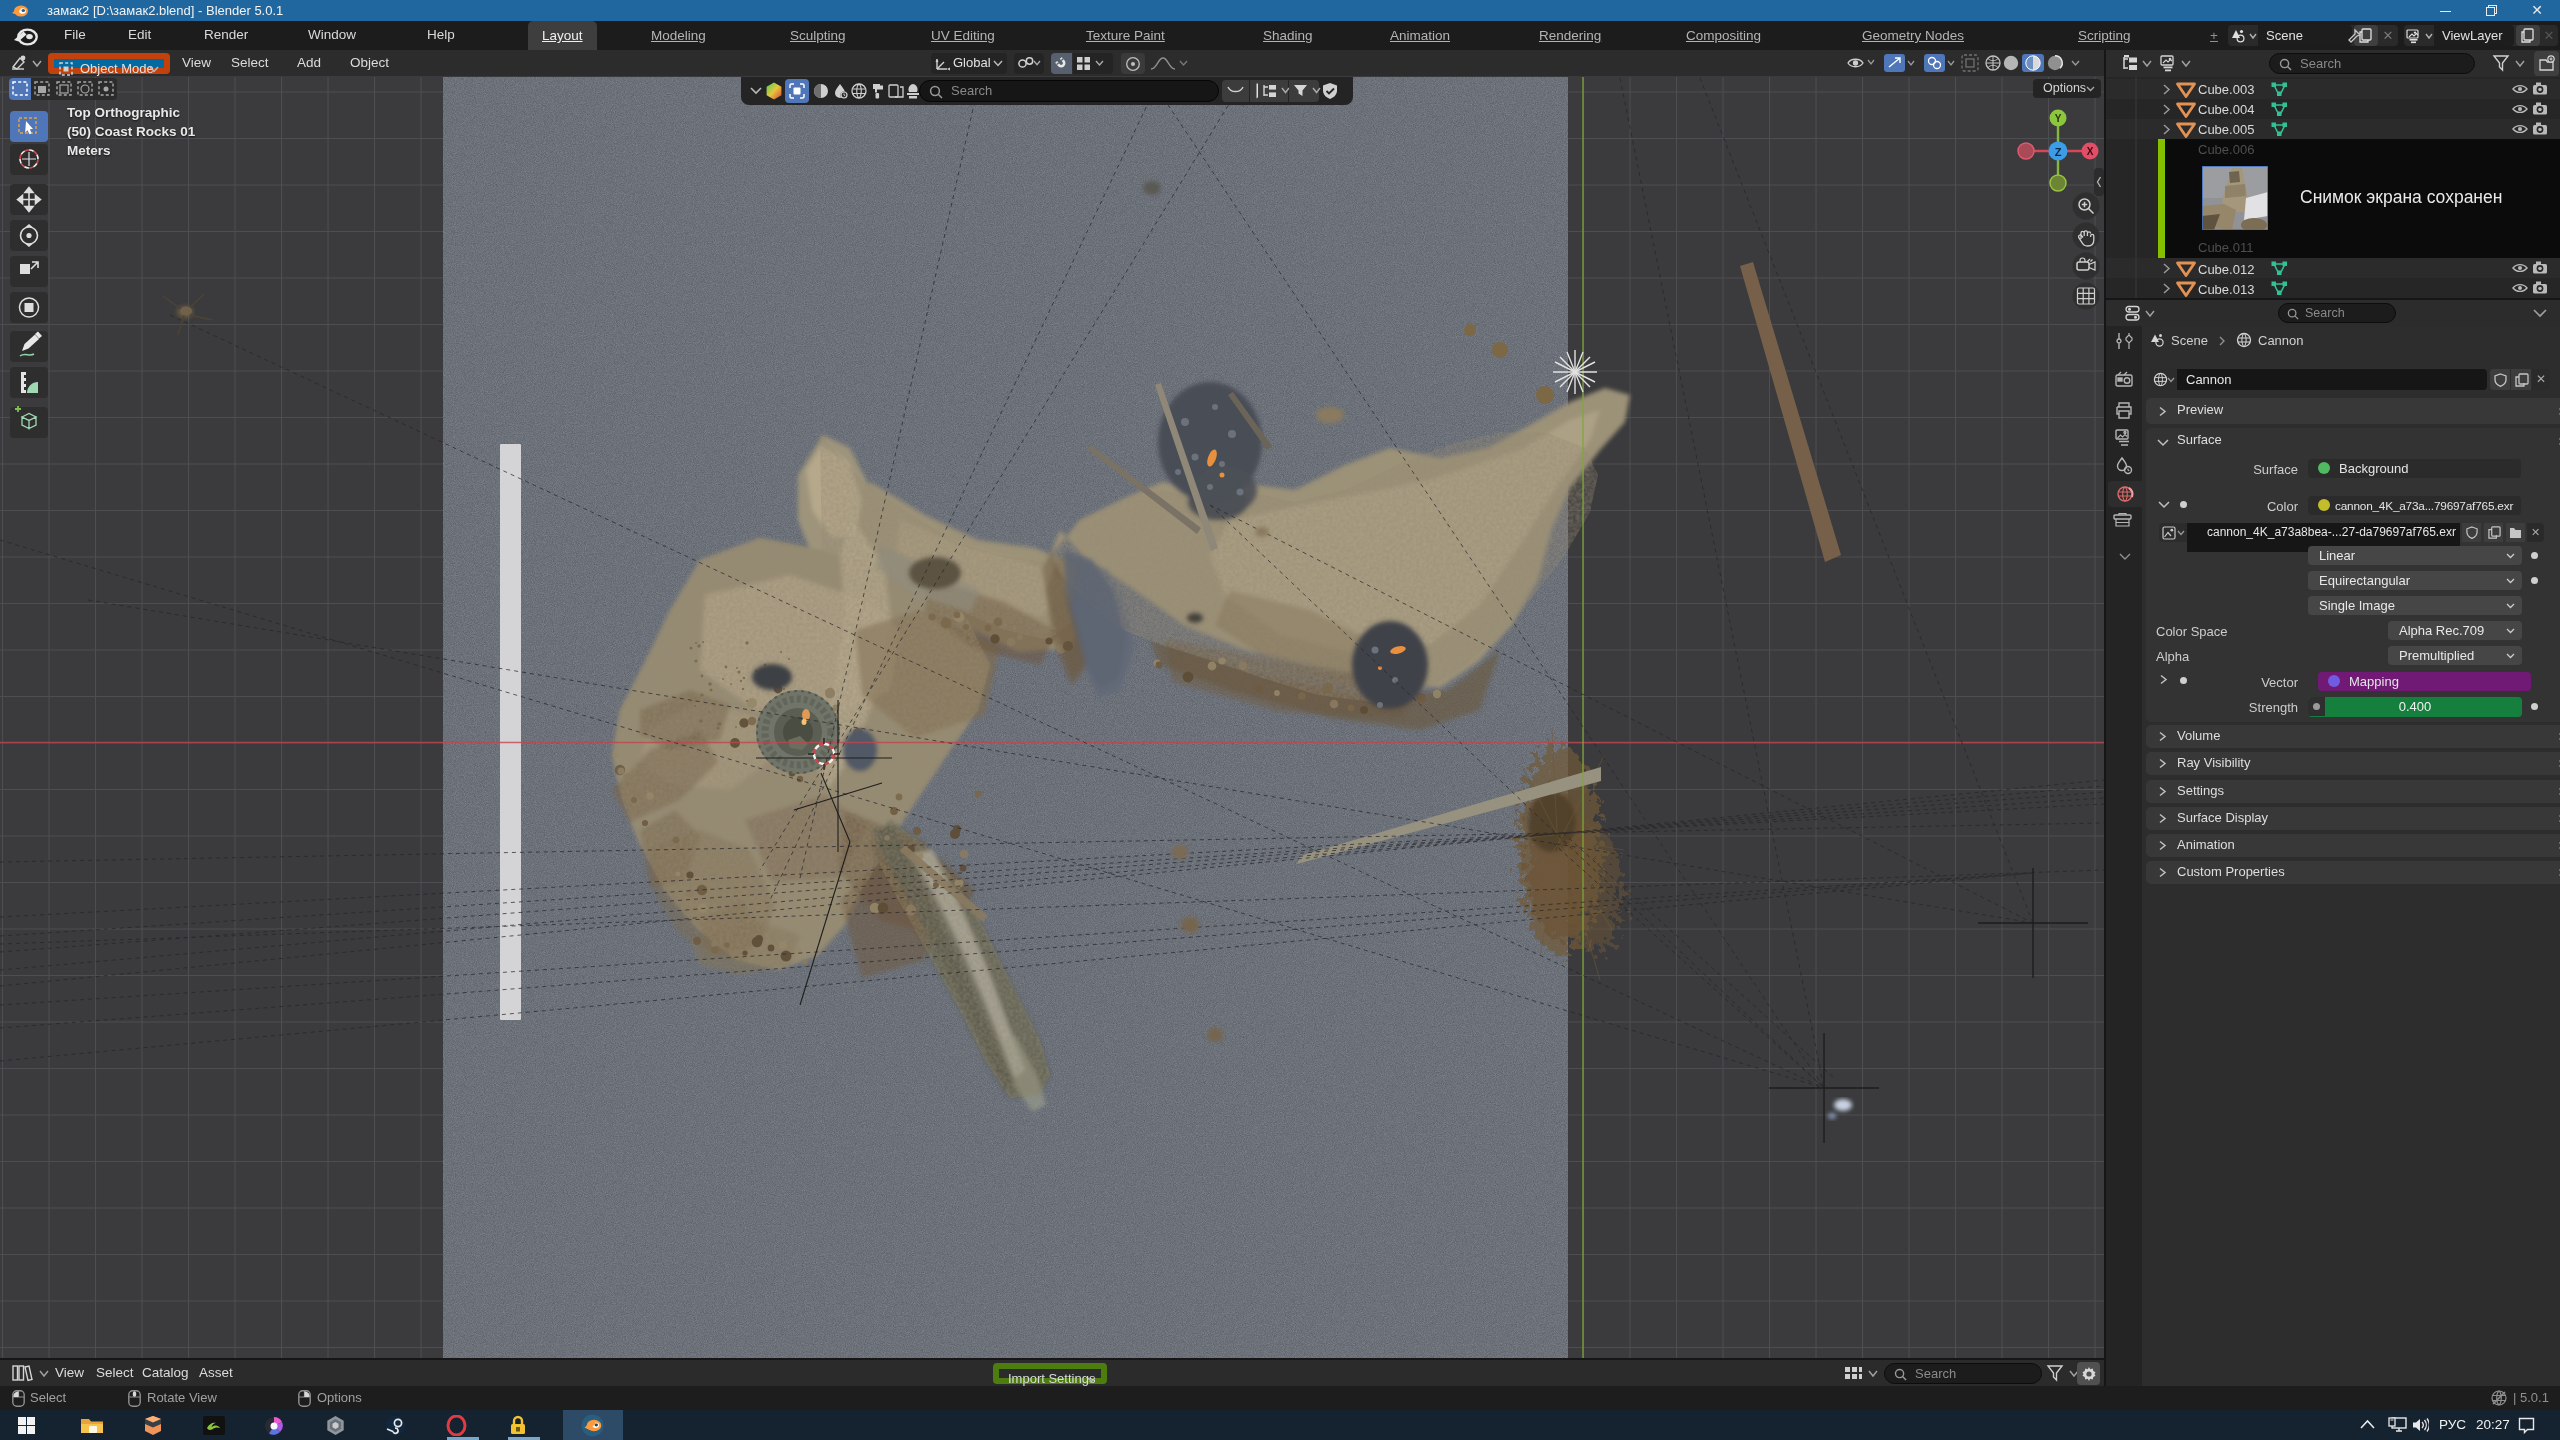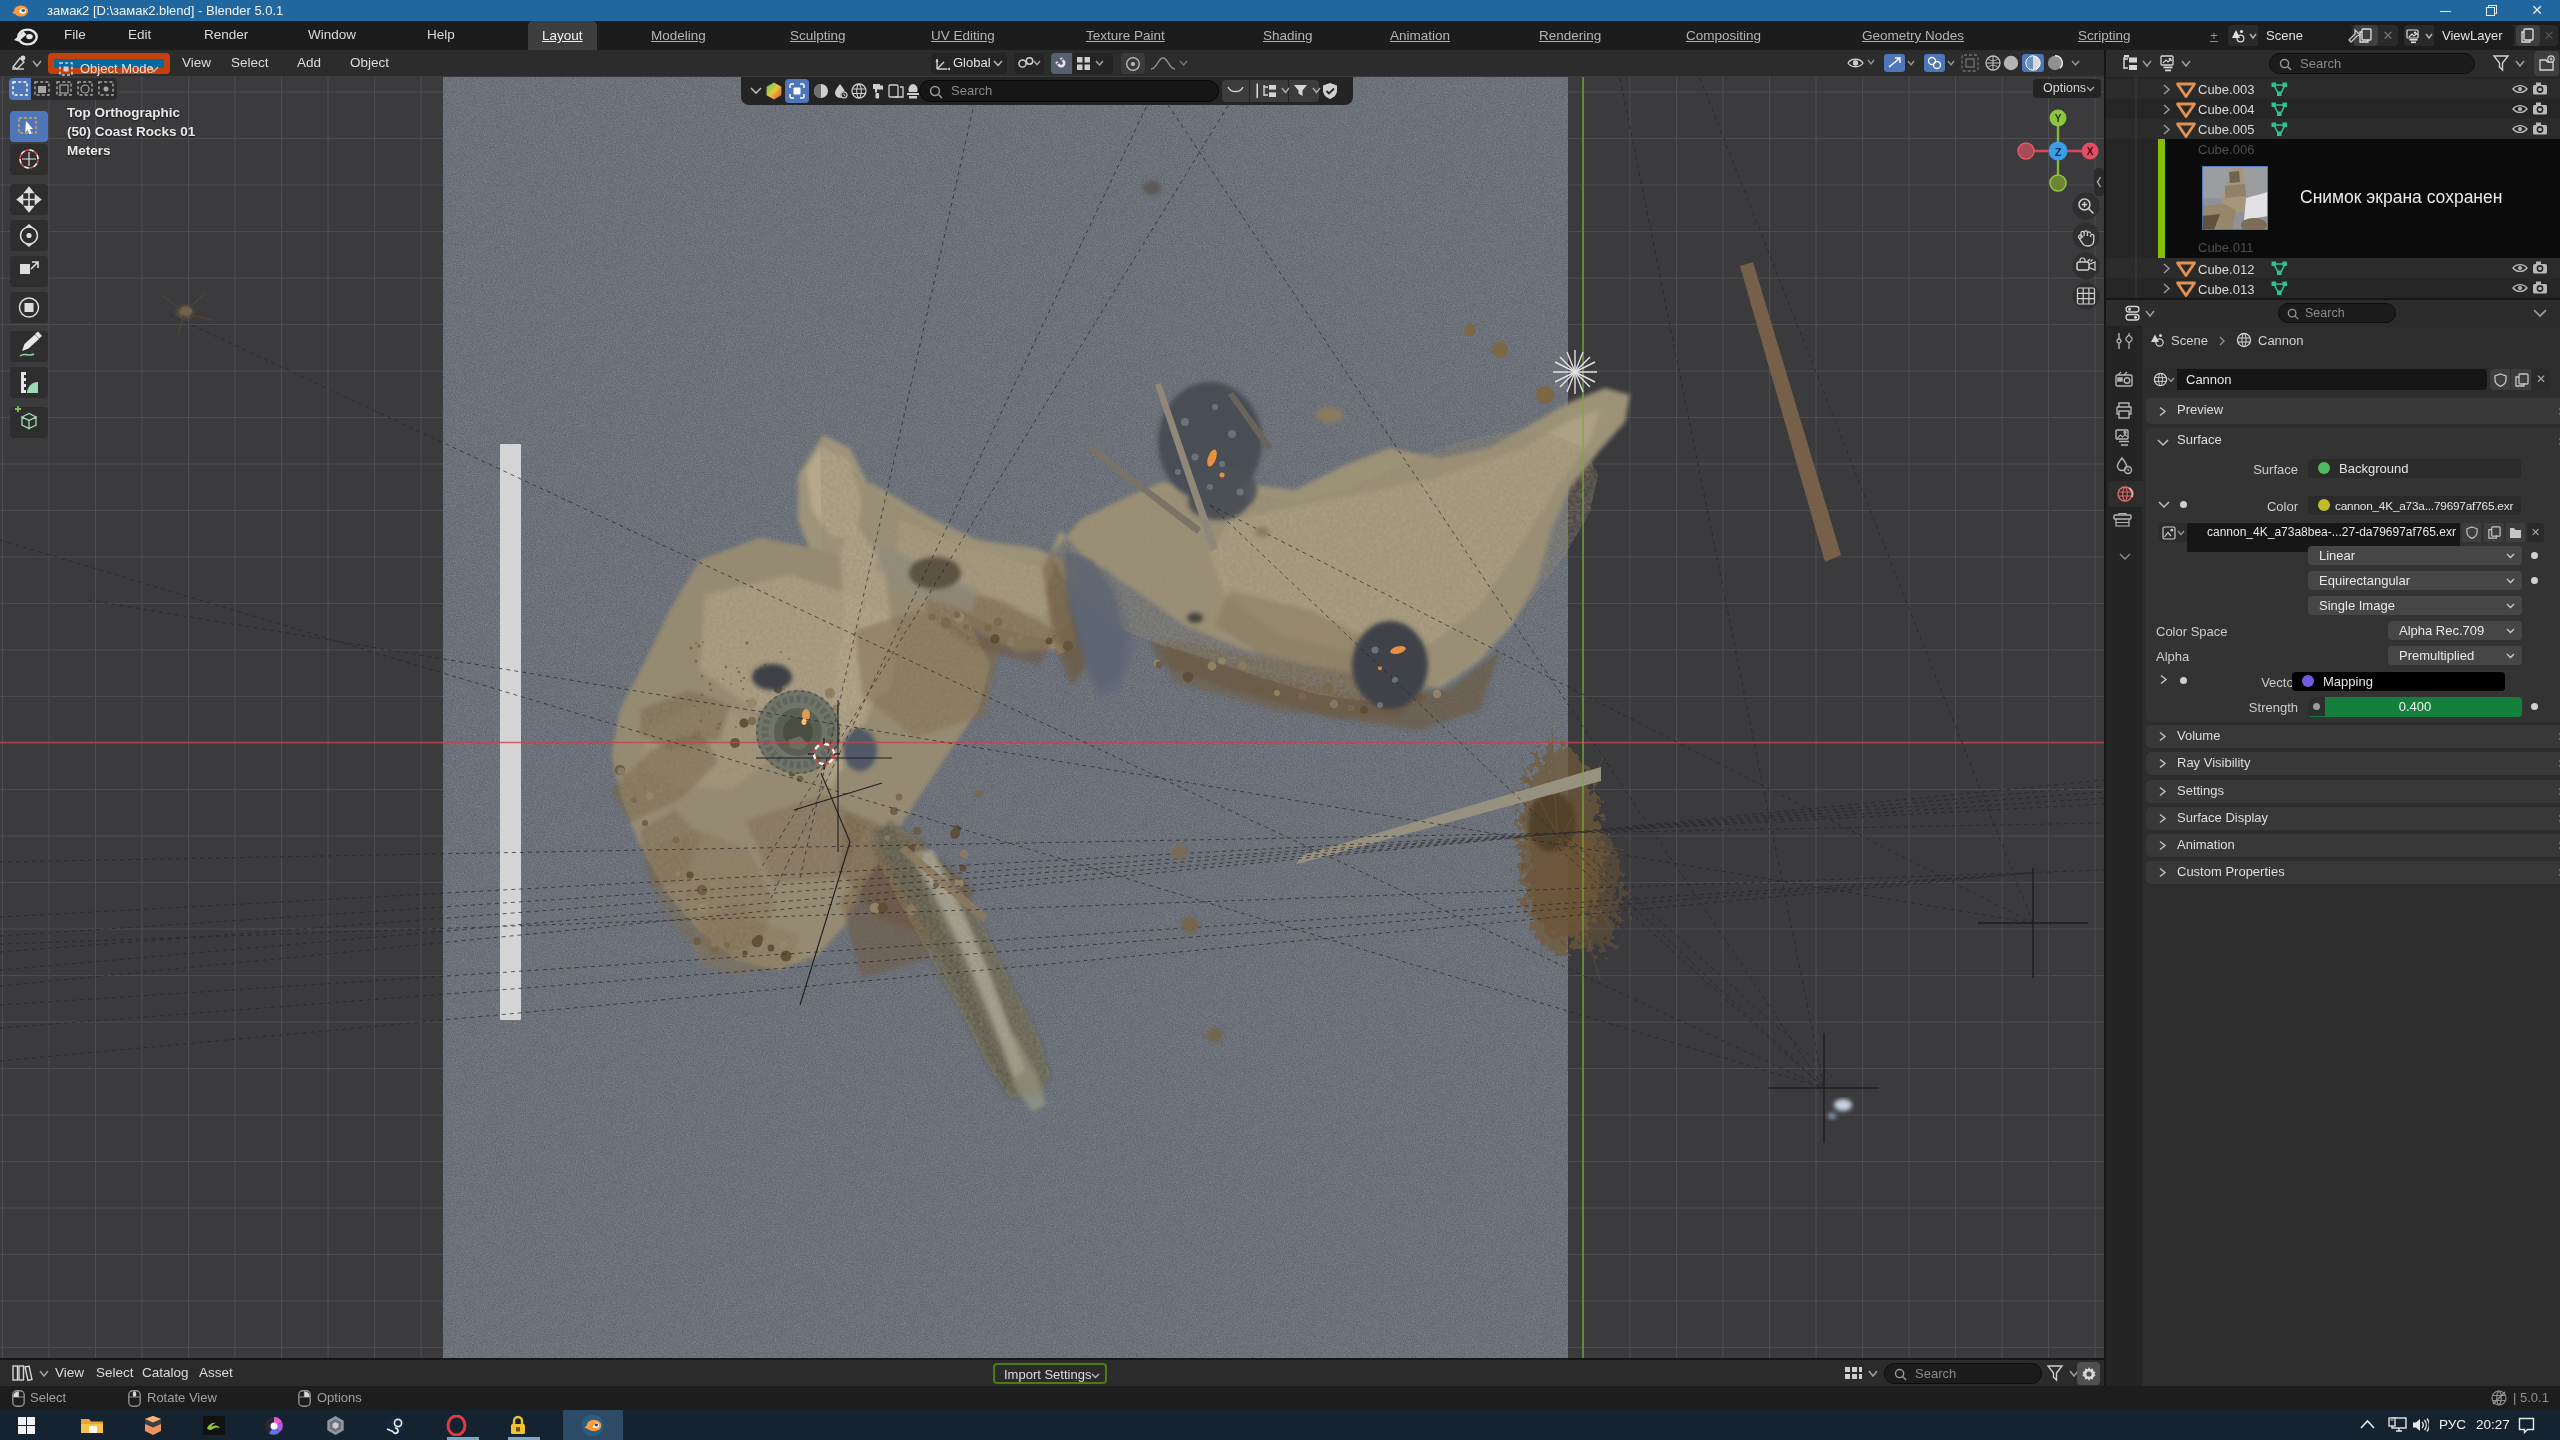--- a/index.html
+++ b/index.html
@@ -775,21 +775,21 @@
         <rect x="1" y="2" width="4.5" height="14"></rect>
           <rect x="7" y="2" width="4.5" height="14"></rect>
           <path d="M13 3 l4 -1 3 13.5 -4 1 Z"></path>
       </g>
       <path d="M28 7 l4 5 l4 -5" fill="none" stroke="#a0a0a0" stroke-width="1.5"></path>
     </svg>
     <div class="vpmenu abs" style="left:55px;top:5px">View</div>
     <div class="vpmenu abs" style="left:96px;top:5px">Select</div>
     <div class="vpmenu abs" style="left:142px;top:5px">Catalog</div>
     <div class="vpmenu abs" style="left:199px;top:5px">Asset</div>
-    <div class="abs" style="left:993px;top:3px;width:114px;height:21px;border:2px solid #4d7c0f;border-radius:4px;color:#dcdcdc;font-size:13px;line-height:19px">
+    <div class="abs" style="left:993px;top:3px;width:114px;height:21px;border:6px solid #4d7c0f;border-radius:4px;color:#dcdcdc;font-size:13px;line-height:19px">
       <span style="margin-left:9px">Import Settings</span>
       <svg class="abs" style="right:5px;top:8px" width="9" height="6" viewBox="0 0 9 6">
           <path d="M1 1 l3.5 3.5 L8 1" fill="none" stroke="#bbb" stroke-width="1.3"></path>
         </svg>
     </div>
     <svg class="abs" style="left:1843px;top:4px" width="42" height="19" viewBox="0 0 42 19">
       <g fill="#cfcfcf">
           <rect x="2" y="3" width="5" height="5"></rect>
           <rect x="9" y="3" width="5" height="5"></rect>
           <rect x="2" y="10" width="5" height="5"></rect>
@@ -1125,21 +1125,21 @@
             <span style="margin-left:11px;color:#e8e8e8">Premultiplied</span>
             <svg class="abs" style="right:7px;top:7px" width="9" height="6" viewBox="0 0 9 6">
                   <path d="M1 1 l3.5 3.5 L8 1" fill="none" stroke="#ccc" stroke-width="1.3"></path>
                 </svg>
           </div>
           <svg class="abs" style="left:13px;top:246px" width="10" height="11" viewBox="0 0 10 11">
                 <path d="M2 1.5 l5 4 -5 4" fill="none" stroke="#c0c0c0" stroke-width="1.5"></path>
               </svg>
           <span style="position:absolute;left:34px;top:249px;width:7px;height:7px;border-radius:4px;background:#cfcfcf"></span>
           <div class="abs" style="right:288px;top:247px;color:#cccccc">Vector</div>
-          <div class="abs" style="left:146px;top:244px;width:213px;height:19px;background:#000000;border-radius:4px;line-height:19px">
+          <div class="abs" style="left:172px;top:244px;width:213px;height:19px;background:#701a75;border-radius:4px;line-height:19px">
             <span style="position:absolute;left:10px;top:3px;width:12px;height:12px;border-radius:6px;background:#6f5ce0"></span><span style="margin-left:31px;color:#e4e4e4">Mapping</span>
           </div>
           <div class="abs" style="right:288px;top:272px;color:#cccccc">Strength</div>
           <div class="abs" style="left:162px;top:269px;width:214px;height:20px;background:#15803d;border-radius:4px;line-height:19px;overflow:hidden">
             <span style="position:absolute;left:0;top:0;width:17px;height:19px;background:#2e2e2e"></span>
             <span style="position:absolute;left:5px;top:6px;width:7px;height:7px;border-radius:4px;background:#9a9a9a"></span>
             <span style="position:absolute;left:0;width:214px;text-align:center;color:#f0f0f0">0.400</span>
           </div>
           <span style="position:absolute;left:385px;top:275px;width:7px;height:7px;border-radius:4px;background:#cfcfcf"></span>
         </circle></div>

